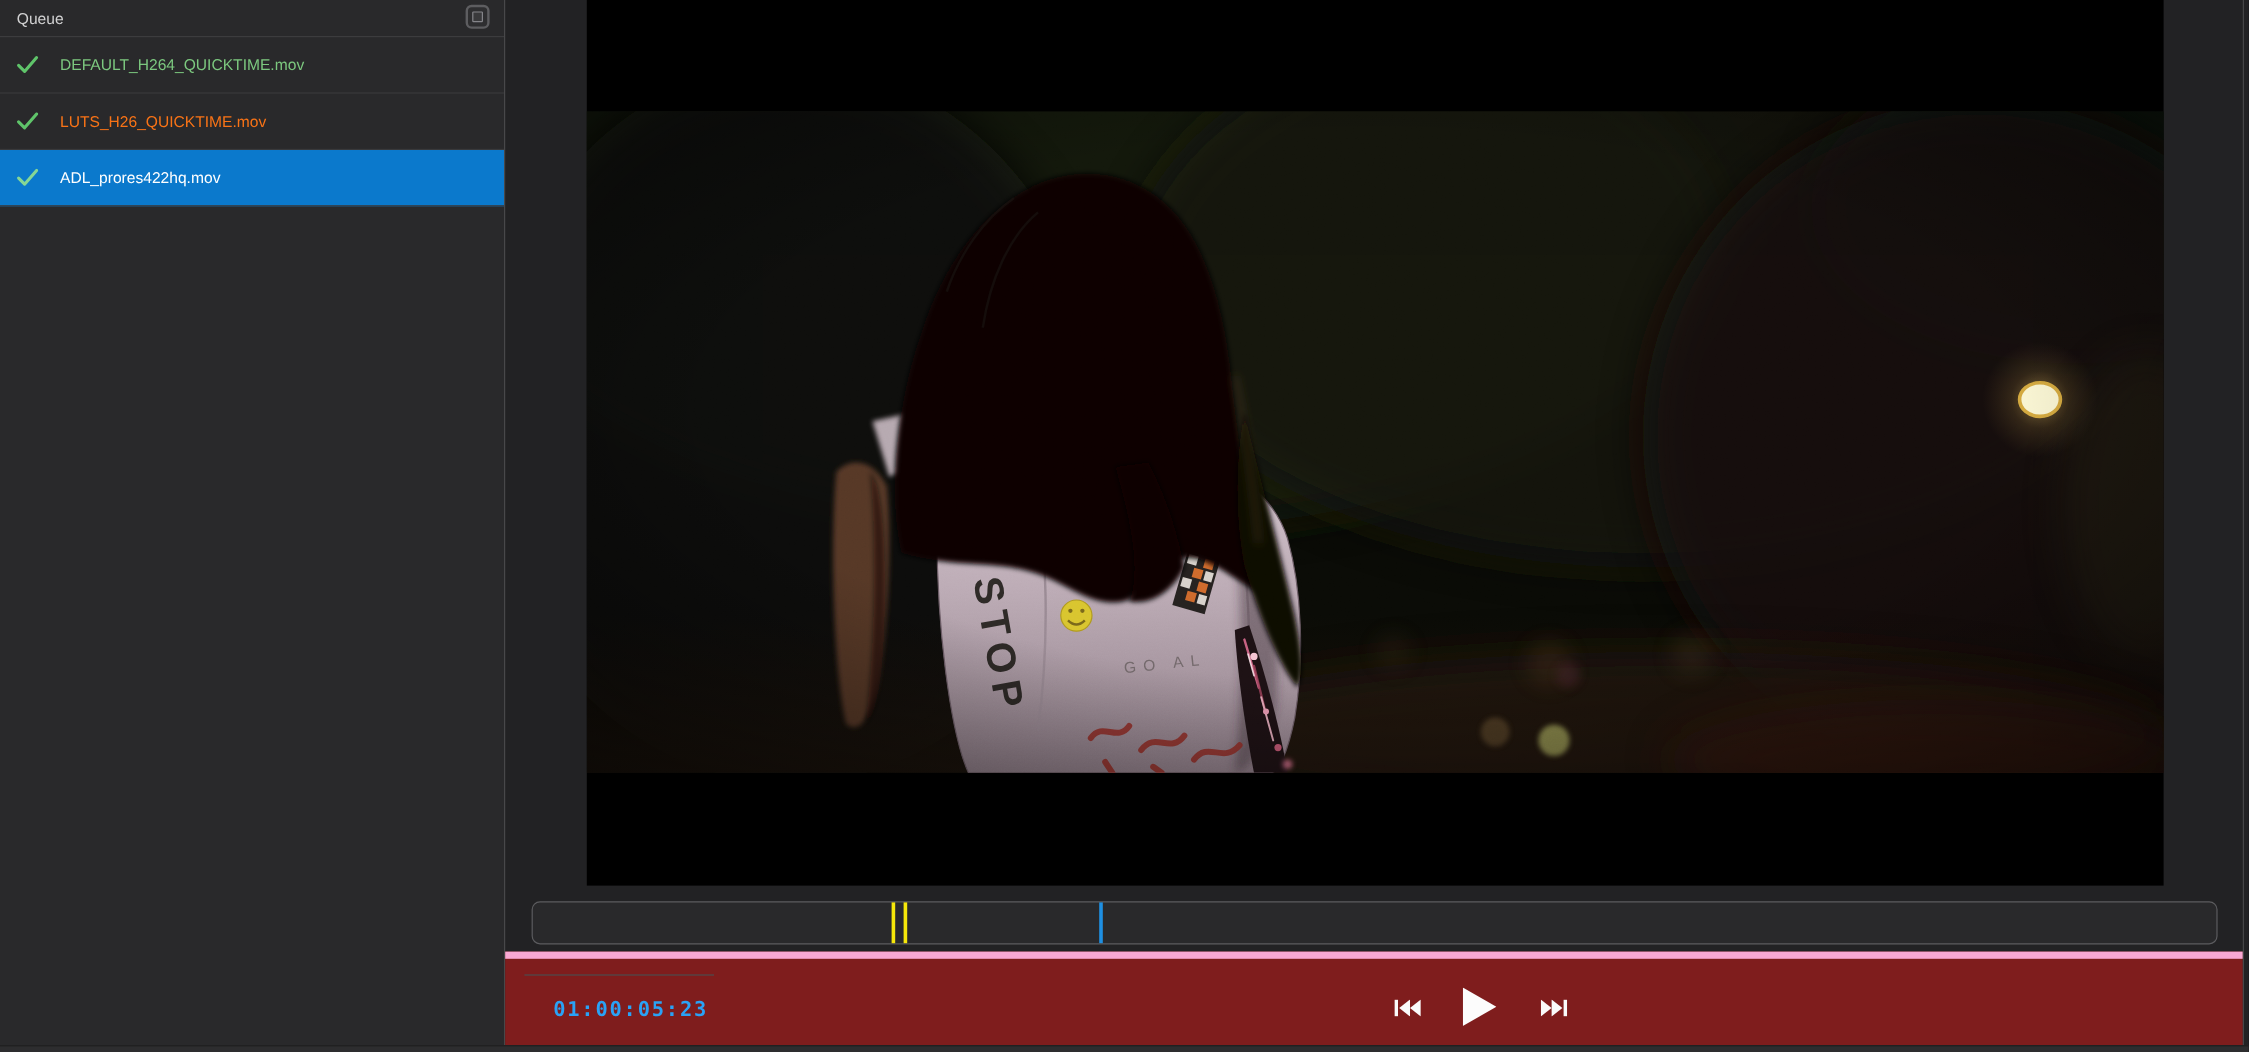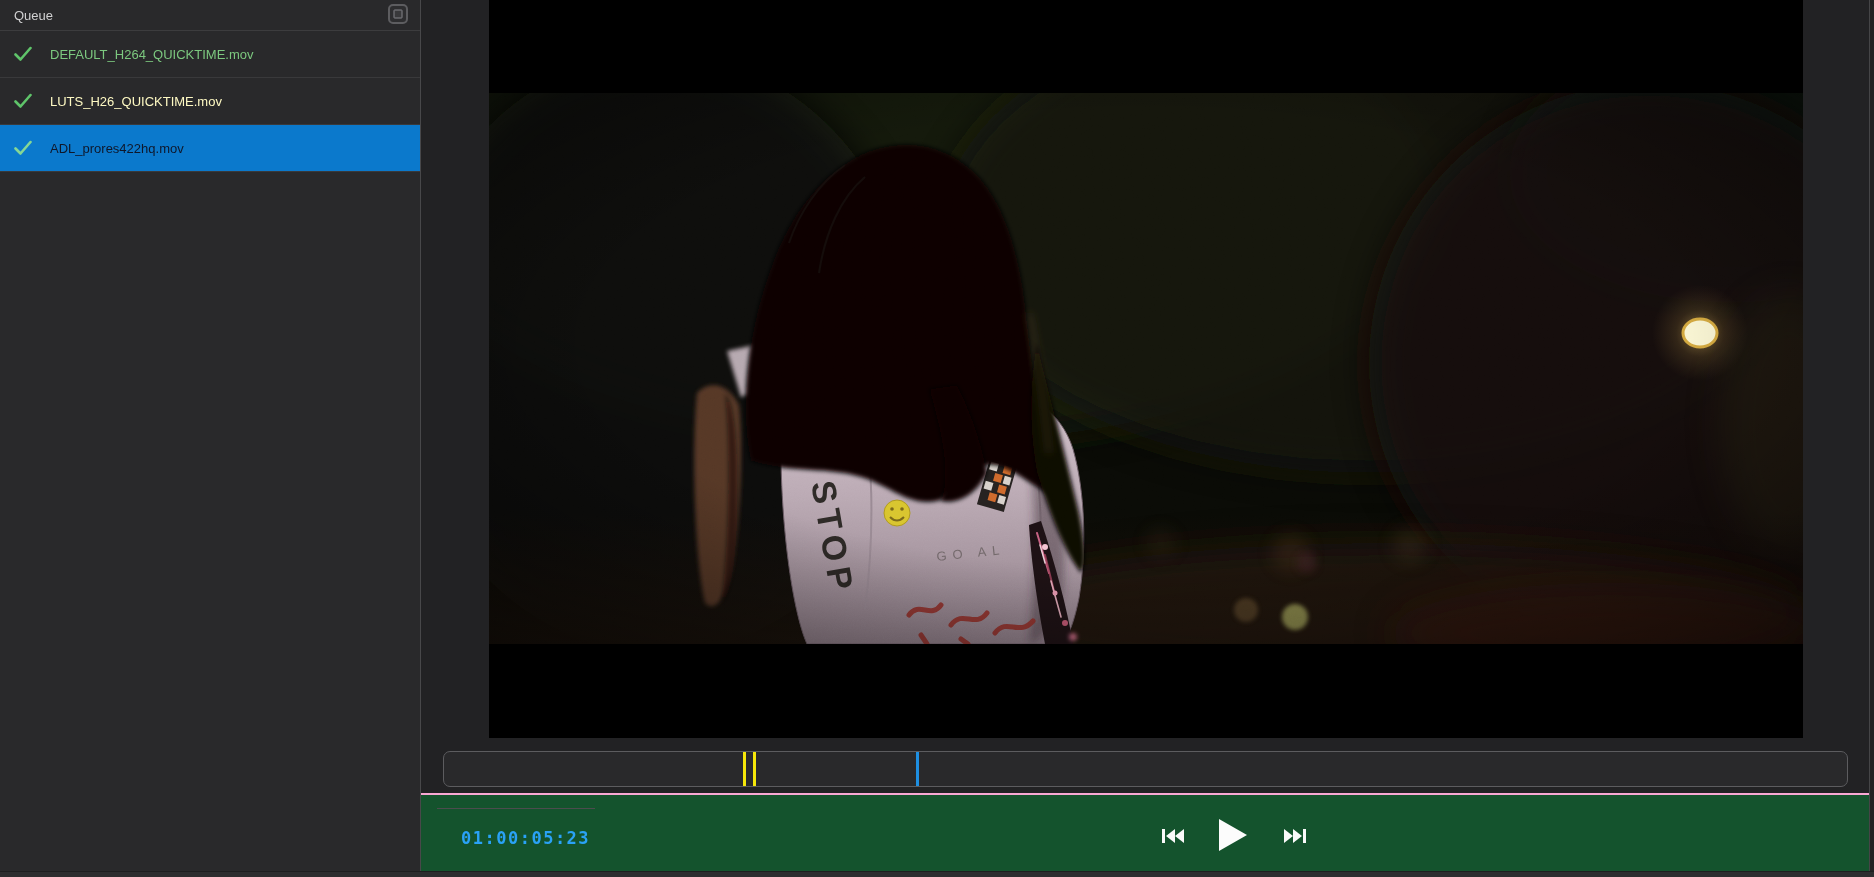--- a/index.html
+++ b/index.html
@@ -23,22 +23,22 @@
   .v-divider{position:absolute;left:420px;top:0;width:1px;height:871px;background:#48484a;}
   .v-border-right{position:absolute;left:1869px;top:0;width:1px;height:871px;background:#454547;}
   .player{position:absolute;left:489px;top:0;width:1314px;height:738px;background:#000;}
   .video{position:absolute;left:0;top:93px;width:1314px;height:551px;}
   .video svg{display:block;width:100%;height:100%;}
 
   .timeline{position:absolute;left:443px;top:751px;width:1403px;height:34px;background:#29292b;
             border:1px solid #5c5c5f;border-radius:7px;cursor:pointer;}
   .tmark{position:absolute;top:0;bottom:0;width:3px;}
 
-  .transport{position:absolute;left:421px;top:793px;width:1448px;height:78px;background:#14532d;
-             border-top:2px solid #f9a8d4;box-sizing:border-box;}
+  .transport{position:absolute;left:421px;top:793px;width:1448px;height:78px;background:#7f1d1d;
+             border-top:6px solid #f9a8d4;box-sizing:border-box;}
   .mini-sep{position:absolute;left:16px;top:13px;width:158px;height:1px;background:#4c4c4e;}
   .timecode{position:absolute;left:40px;top:33px;font-family:"DejaVu Sans Mono",monospace;
             font-weight:bold;font-size:17px;letter-spacing:1.5px;}
   .ctl{position:absolute;cursor:pointer;line-height:0;}
   .ctl svg{display:block;}
   .ctl-skipback{left:741px;top:34px;}
   .ctl-play{left:798px;top:24px;}
   .ctl-skipfwd{left:863px;top:34px;}
 
   .bottom-strip{position:absolute;left:0;top:871px;width:1874px;height:6px;background:#2d2d2f;
@@ -61,28 +61,28 @@
       <svg class="status" width="18" height="15" viewBox="0 0 18 15">
         <polyline points="1.5,8 6.5,13 16.5,1.5" fill="none" stroke-width="2.6" stroke-linecap="round" stroke-linejoin="round" stroke="#5fc46a"></polyline>
       </svg>
       <span class="qlabel" style="color: rgb(124, 200, 127);">DEFAULT_H264_QUICKTIME.mov</span>
     </div>
 
     <div class="qrow">
       <svg class="status" width="18" height="15" viewBox="0 0 18 15">
         <polyline points="1.5,8 6.5,13 16.5,1.5" fill="none" stroke-width="2.6" stroke-linecap="round" stroke-linejoin="round" stroke="#5fc46a"></polyline>
       </svg>
-      <span class="qlabel" style="color: #fef9c3;">LUTS_H26_QUICKTIME.mov</span>
+      <span class="qlabel" style="color: #f97316;">LUTS_H26_QUICKTIME.mov</span>
     </div>
 
     <div class="qrow" style="background: rgb(11, 121, 204);">
       <svg class="status" width="18" height="15" viewBox="0 0 18 15">
         <polyline points="1.5,8 6.5,13 16.5,1.5" fill="none" stroke-width="2.6" stroke-linecap="round" stroke-linejoin="round" stroke="#86d795"></polyline>
       </svg>
-      <span class="qlabel" style="color: #0f172a;">ADL_prores422hq.mov</span>
+      <span class="qlabel" style="color: #ffffff;">ADL_prores422hq.mov</span>
     </div>
 
   </div>
 
   <div class="v-divider"></div>
 
   <div class="player">
     <div class="video">
       <svg viewBox="0 0 1314 551" preserveAspectRatio="none">
         <defs>

